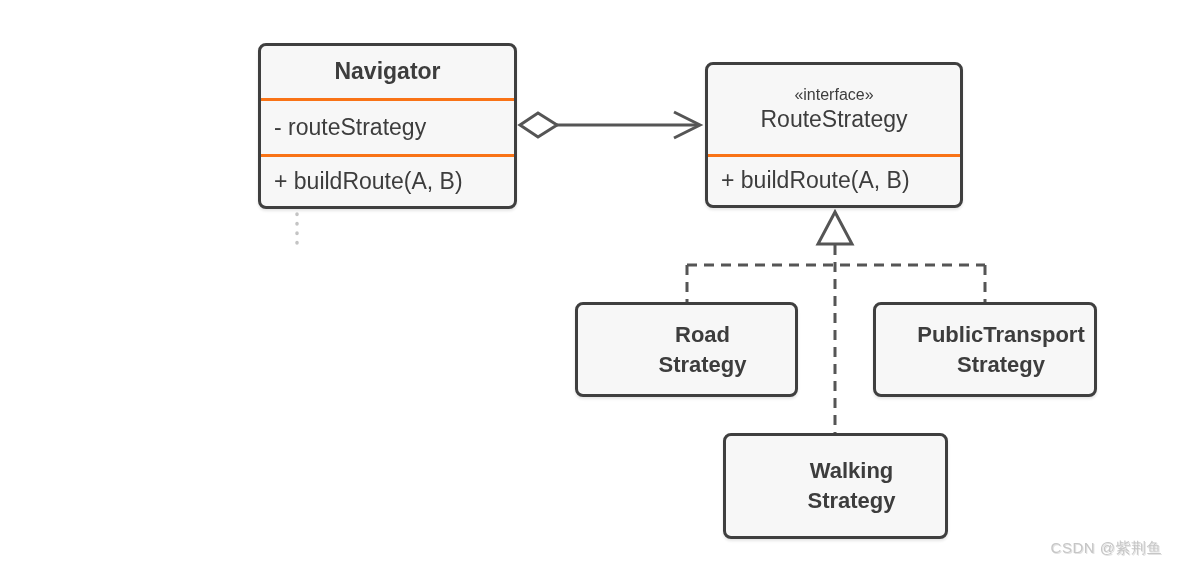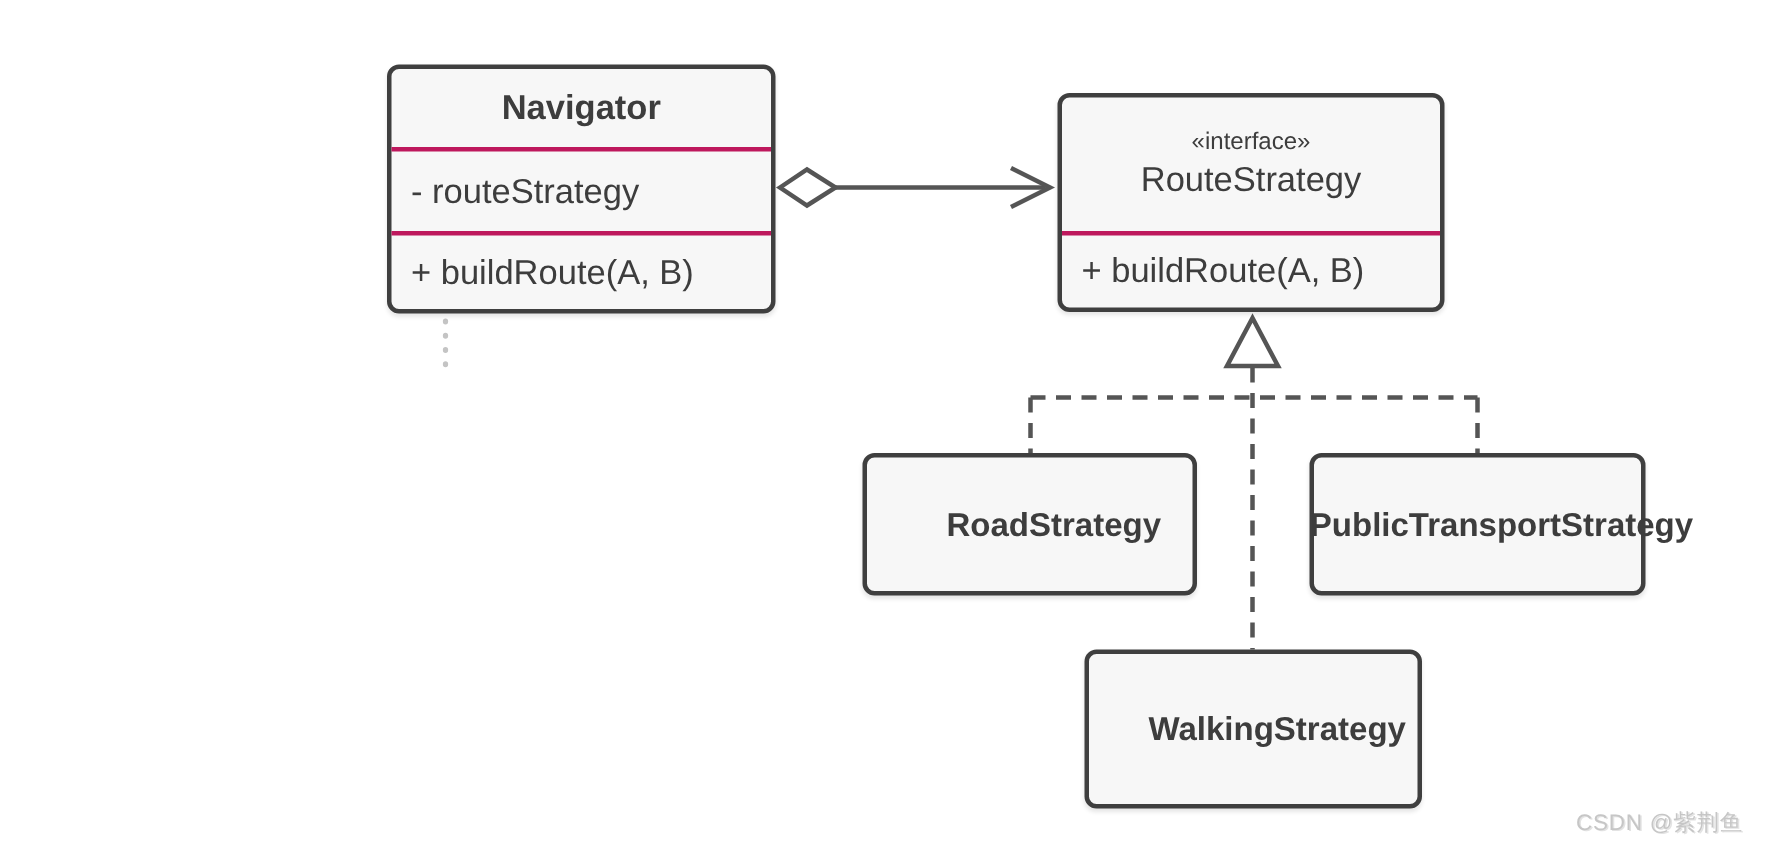--- a/index.html
+++ b/index.html
@@ -15,37 +15,37 @@
     position:absolute;box-sizing:border-box;
     background:#f7f7f7;border:3px solid #3f3f3f;border-radius:8px;
     box-shadow:0 2px 3px rgba(0,0,0,0.10);
     display:flex;flex-direction:column;
   }
   .compartment{
     display:flex;align-items:center;justify-content:center;
     font-size:23px;line-height:1.2;box-sizing:border-box;
   }
   .compartment.member{justify-content:flex-start;padding-left:13px;}
-  .compartment.divided{border-top:3px solid #be185d;}
+  .compartment.divided{border-top:3px solid #f97316;}
   .bold{font-weight:bold;border-radius:22px;}
 
   .navigator{left:258px;top:43px;width:259px;height:166px;}
   .navigator .c1{height:52px;}
   .navigator .c2{height:56px;}
   .navigator .c3{flex:1;}
 
   .route-strategy{left:705px;top:62px;width:258px;height:146px;}
   .route-strategy .hdr{height:89px;flex-direction:column;justify-content:center;gap:2px;}
   .route-strategy .hdr .stereotype{font-size:16px;font-weight:normal;}
   .route-strategy .hdr .cls{font-size:23px;font-weight:normal;}
   .route-strategy .c3{flex:1;}
 
   .concrete{justify-content:center;align-items:center;}
   .concrete .two-line{
-    display:flex;align-items:center;justify-content:center;
+    display:flex;flex-direction:column;align-items:center;justify-content:center;
     font-size:22px;font-weight:bold;line-height:1.35;height:100%;width:100%;padding-left:32px;
   }
   .road{left:575px;top:302px;width:223px;height:95px;}
   .public{left:873px;top:302px;width:224px;height:95px;text-align:center;}
   .walking{left:723px;top:433px;width:225px;height:106px;}
 
   .note{position:absolute;left:72px;top:250px;width:461px;height:52px;}
   .note svg{position:absolute;left:0;top:0;}
   .note .note-text{
     position:absolute;inset:0;display:flex;align-items:center;justify-content:center;

